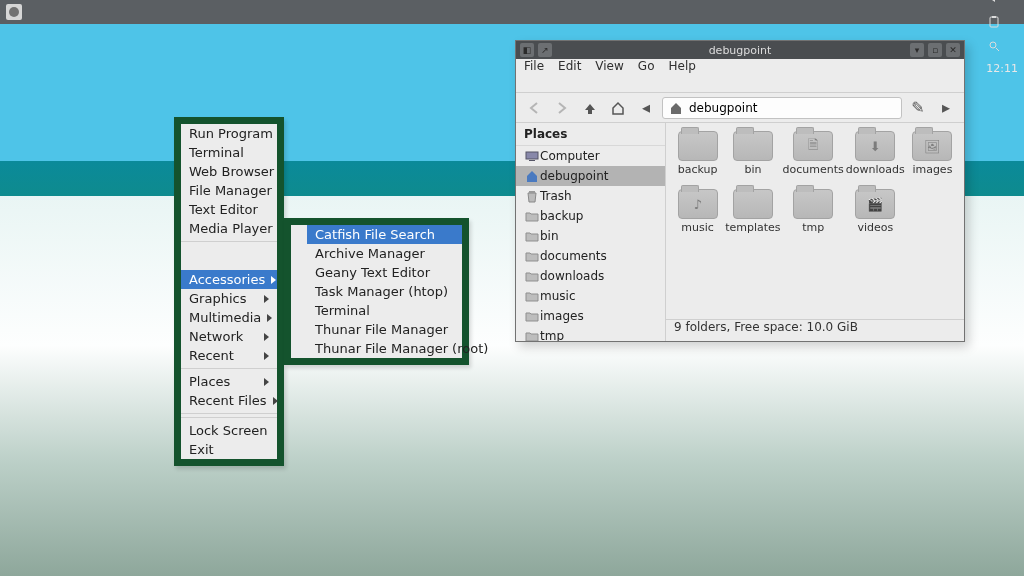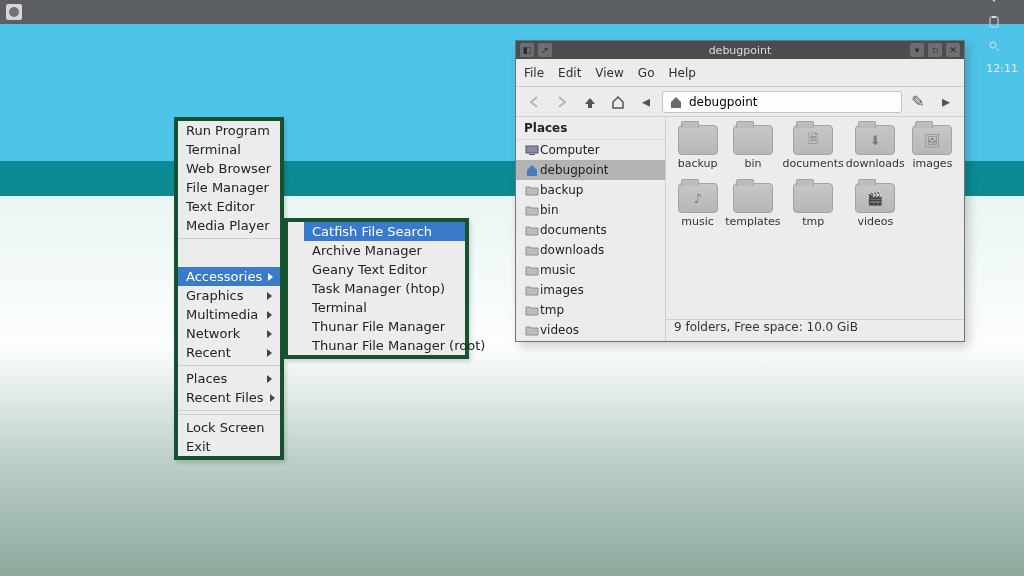--- a/index.html
+++ b/index.html
@@ -23,21 +23,21 @@
   .panel-icon { width: 16px; height: 16px; display: inline-flex; align-items: center; justify-content: center; }
   .panel-left .panel-icon { background: #d6d6d6; border-radius: 2px; }
   .locale { color: #3a7acb; font-weight: bold; letter-spacing: .5px; }
   .battery { background: #c03030; width: 18px; height: 12px; border-radius: 2px; border: 1px solid #d6d6d6; }
   .clock { color: #e8e8e8; }
 
   
   .menu, .submenu {
     position: absolute;
     background: #ececec;
-    border: 4px solid #14532d;
+    border: 7px solid #14532d;
     font-size: 13px;
     color: #222;
     box-shadow: 2px 3px 4px rgba(0,0,0,.15);
   }
   .menu { left: 174px; top: 117px; width: 110px; }
   .menu-sep { height: 1px; background: #cfcfcf; margin: 3px 0; }
   .mi {
     display: flex; align-items: center; justify-content: space-between;
     padding: 2px 8px; white-space: nowrap; cursor: default;
   }
@@ -56,21 +56,21 @@
     display: flex; flex-direction: column;
   }
   .titlebar {
     height: 18px; background: #4a4d50; color: #dcdcdc; font-size: 11px;
     display: flex; align-items: center; justify-content: center; position: relative;
   }
   .titlebar .wmbtns-l, .titlebar .wmbtns-r { position: absolute; top: 2px; display: flex; gap: 4px; }
   .wmbtns-l { left: 4px; } .wmbtns-r { right: 4px; }
   .wmbtn { width: 14px; height: 14px; background: #6c6f72; border-radius: 2px; display: inline-flex; align-items: center; justify-content: center; font-size: 9px; color: #2b2b2b; }
 
-  .menubar { height: 28px; display: flex; align-items: center; gap: 14px; padding: 0 8px; font-size: 12px; color: #2f2f2f; border-bottom: 1px solid #cfcfcf; }
+  .menubar { height: 34px; display: flex; gap: 14px; padding: 0 8px; font-size: 12px; color: #2f2f2f; border-bottom: 1px solid #cfcfcf; }
 
   .toolbar { height: 30px; display: flex; align-items: center; gap: 4px; padding: 0 6px; border-bottom: 1px solid #cfcfcf; }
   .tbtn { width: 24px; height: 22px; display: inline-flex; align-items: center; justify-content: center; color: #555; }
   .tbtn.dis { color: #b5b5b5; }
   .path {
     flex: 1; height: 22px; display: flex; align-items: center;
     background: #fdfdfd; border: 1px solid #c2c2c2; border-radius: 3px; padding: 0 6px; gap: 6px; font-size: 12px;
   }
   .hicon { width: 14px; height: 14px; display:inline-block; }
 
@@ -249,20 +249,29 @@
             <span class="sb-ico">
               <svg width="14" height="14">
                 <path d="M2 7 L7 2 L12 7 V13 H2 Z" fill="#4a7ac0"></path>
               </svg>
             </span>
             <span>debugpoint</span>
           </div>
           <div class="sb-item">
             <span class="sb-ico">
               <svg width="14" height="14">
+                <path d="M3 4h8l-1 9H4z" fill="#bbb" stroke="#888"></path>
+                <rect x="4" y="2" width="6" height="2" fill="#999"></rect>
+              </svg>
+            </span>
+            <span>Trash</span>
+          </div>
+          <div class="sb-item">
+            <span class="sb-ico">
+              <svg width="14" height="14">
                 <path d="M1 4h4l1 1h7v7H1z" fill="#bdbdbd" stroke="#8f8f8f"></path>
               </svg>
             </span>
             <span>backup</span>
           </div>
           <div class="sb-item">
             <span class="sb-ico">
               <svg width="14" height="14">
                 <path d="M1 4h4l1 1h7v7H1z" fill="#bdbdbd" stroke="#8f8f8f"></path>
               </svg>

